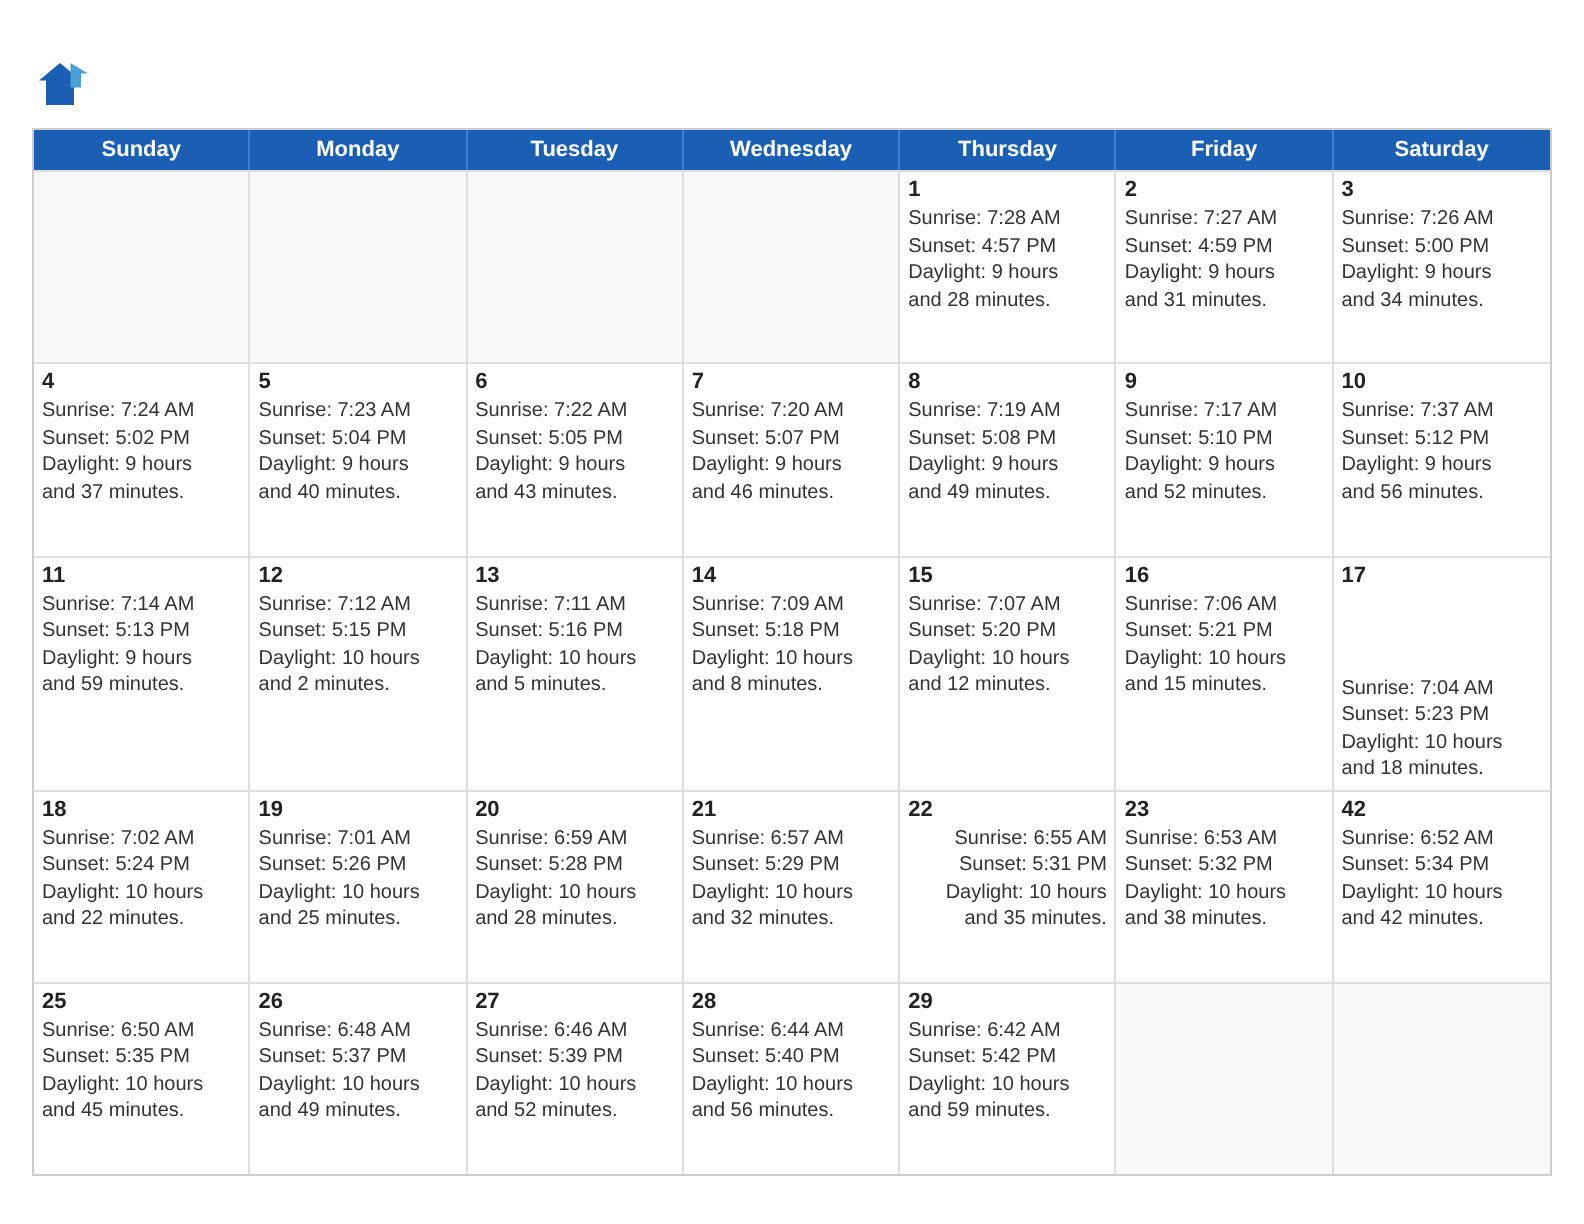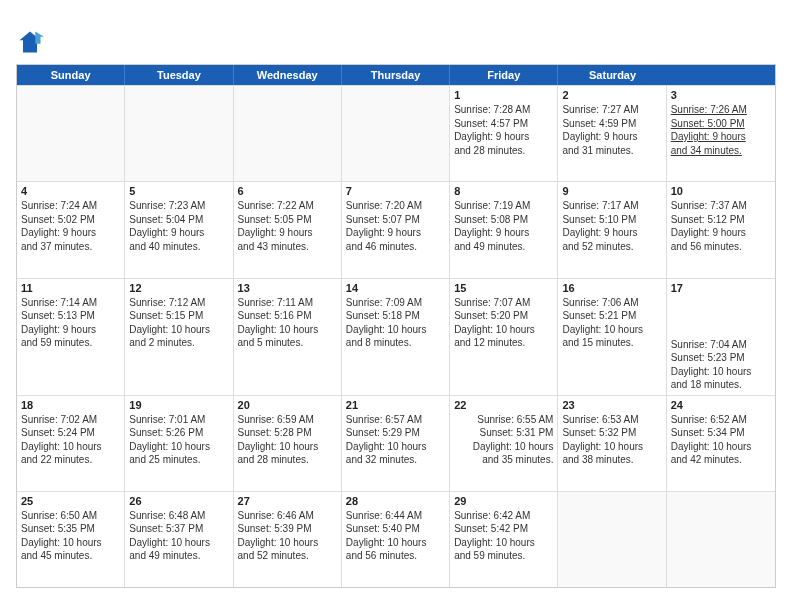--- a/index.html
+++ b/index.html
@@ -133,20 +133,21 @@
     </div>
     <div class="title-block">
       <div class="month-title"></div>
       <div class="location"></div>
     </div>
   </div>
 
   <div class="calendar">
     <div class="cal-header-row">
     <div class="cal-header-cell">Sunday</div>
+        <div class="cal-header-cell">Monday</div>
         <div class="cal-header-cell">Tuesday</div>
         <div class="cal-header-cell">Wednesday</div>
         <div class="cal-header-cell">Thursday</div>
         <div class="cal-header-cell">Friday</div>
         <div class="cal-header-cell">Saturday</div>
       </div>
     <div class="cal-body">
     <div class="cal-row">
           <div class="cal-cell empty"></div>
           <div class="cal-cell empty"></div>
@@ -161,21 +162,21 @@
           </div>
           <div class="cal-cell">
             <div class="day-num">2</div>
             <div class="cell-text" style="white-space: pre-line;">Sunrise: 7:27 AM
 Sunset: 4:59 PM
 Daylight: 9 hours
 and 31 minutes.</div>
           </div>
           <div class="cal-cell">
             <div class="day-num">3</div>
-            <div class="cell-text" style="white-space: pre-line; text-decoration: underline;">Sunrise: 7:26 AM
+            <div class="cell-text" style="white-space: pre-line;">Sunrise: 7:26 AM
 Sunset: 5:00 PM
 Daylight: 9 hours
 and 34 minutes.</div>
           </div>
         </div>
         <div class="cal-row">
           <div class="cal-cell">
             <div class="day-num">4</div>
             <div class="cell-text" style="white-space: pre-line;">Sunrise: 7:24 AM
 Sunset: 5:02 PM
@@ -313,21 +314,21 @@
 and 35 minutes.</div>
           </div>
           <div class="cal-cell">
             <div class="day-num">23</div>
             <div class="cell-text" style="white-space: pre-line;">Sunrise: 6:53 AM
 Sunset: 5:32 PM
 Daylight: 10 hours
 and 38 minutes.</div>
           </div>
           <div class="cal-cell">
-            <div class="day-num">24</div>
+            <div class="day-num">42</div>
             <div class="cell-text" style="white-space: pre-line;">Sunrise: 6:52 AM
 Sunset: 5:34 PM
 Daylight: 10 hours
 and 42 minutes.</div>
           </div>
         </div>
         <div class="cal-row">
           <div class="cal-cell">
             <div class="day-num">25</div>
             <div class="cell-text" style="white-space: pre-line;">Sunrise: 6:50 AM

